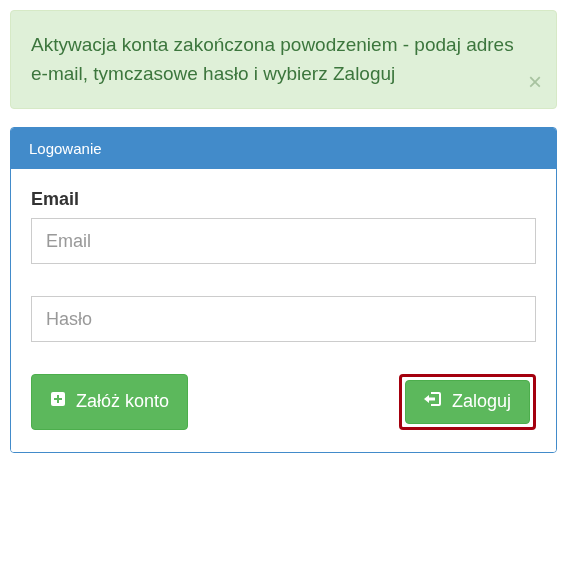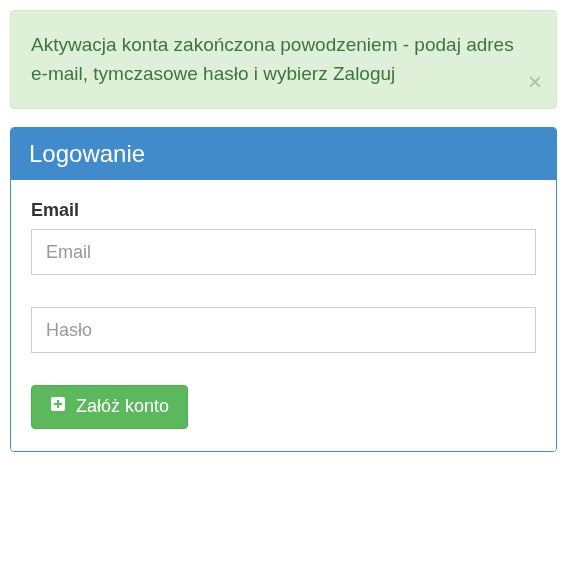--- a/index.html
+++ b/index.html
@@ -35,21 +35,21 @@
   }
   .panel {
     border: 1px solid #428bca;
     border-radius: 4px;
     overflow: hidden;
   }
   .panel-heading {
     background: #428bca;
     color: #ffffff;
     padding: 12px 18px;
-    font-size: 24px;
+    font-size: 15px;
   }
   .panel-body {
     padding: 20px 20px 22px 20px;
     background: #ffffff;
   }
   .form-group {
     margin-bottom: 32px;
   }
   .form-group label {
     display: block;
@@ -130,16 +130,27 @@
         <span class="icon">
           <svg width="16" height="16" viewBox="0 0 16 16" fill="currentColor">
             <rect x="1" y="1" width="14" height="14" rx="2" ry="2" fill="#ffffff"></rect>
             <rect x="7" y="4" width="2" height="8" fill="#5cb85c"></rect>
             <rect x="4" y="7" width="8" height="2" fill="#5cb85c"></rect>
           </svg>
         </span>
         <span>Załóż konto</span>
       </button>
 
+      <span class="highlight-wrap">
+        <button class="btn">
+          <span class="icon">
+            <svg width="18" height="16" viewBox="0 0 18 16" fill="currentColor">
+              <path d="M7 1h8a2 2 0 0 1 2 2v10a2 2 0 0 1-2 2H7v-2h8V3H7V1z" fill="#ffffff"></path>
+              <path d="M0 8l5-4v2.5h6v3H5V12L0 8z" fill="#ffffff"></path>
+            </svg>
+          </span>
+          <span>Zaloguj</span>
+        </button>
+      </span>
     </div>
 
   </div>
 </div>
 
 </body></html>

